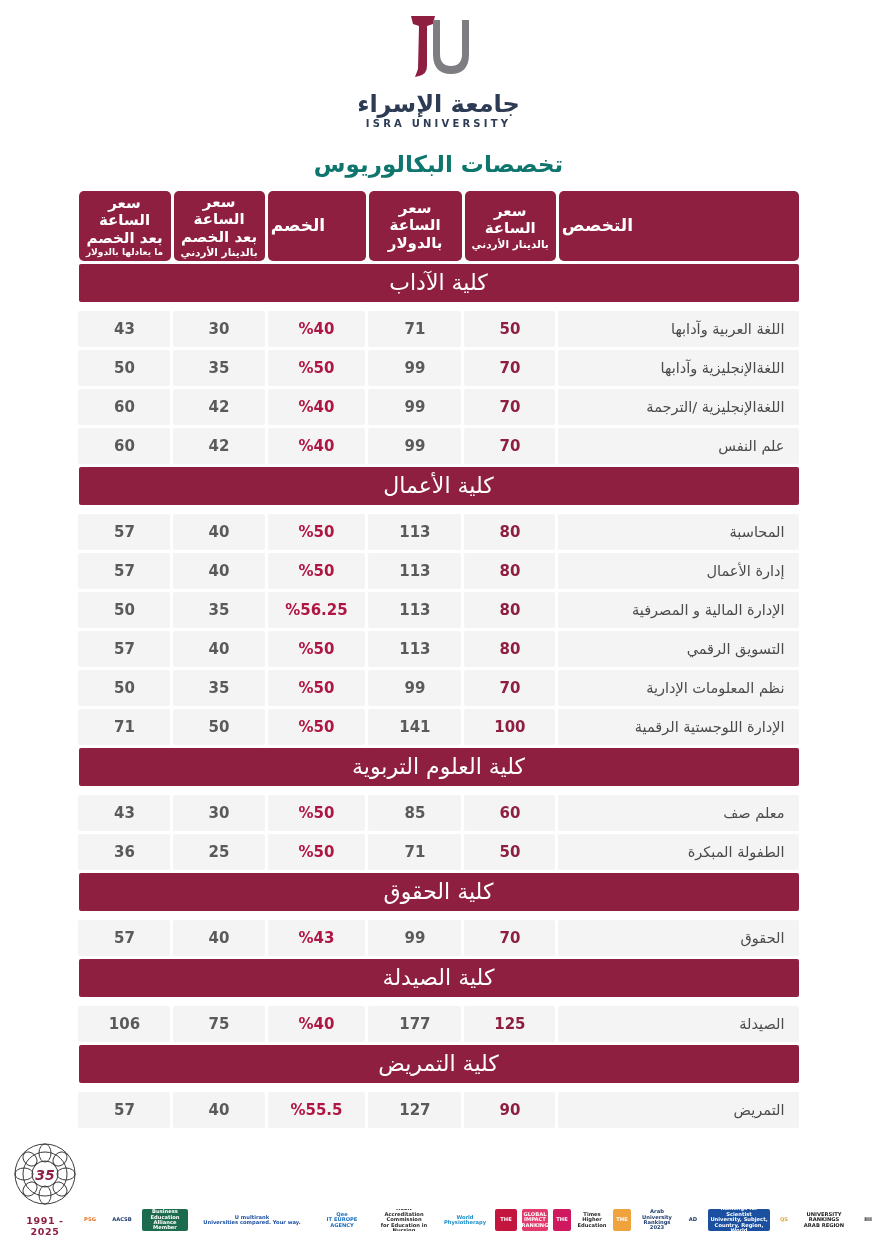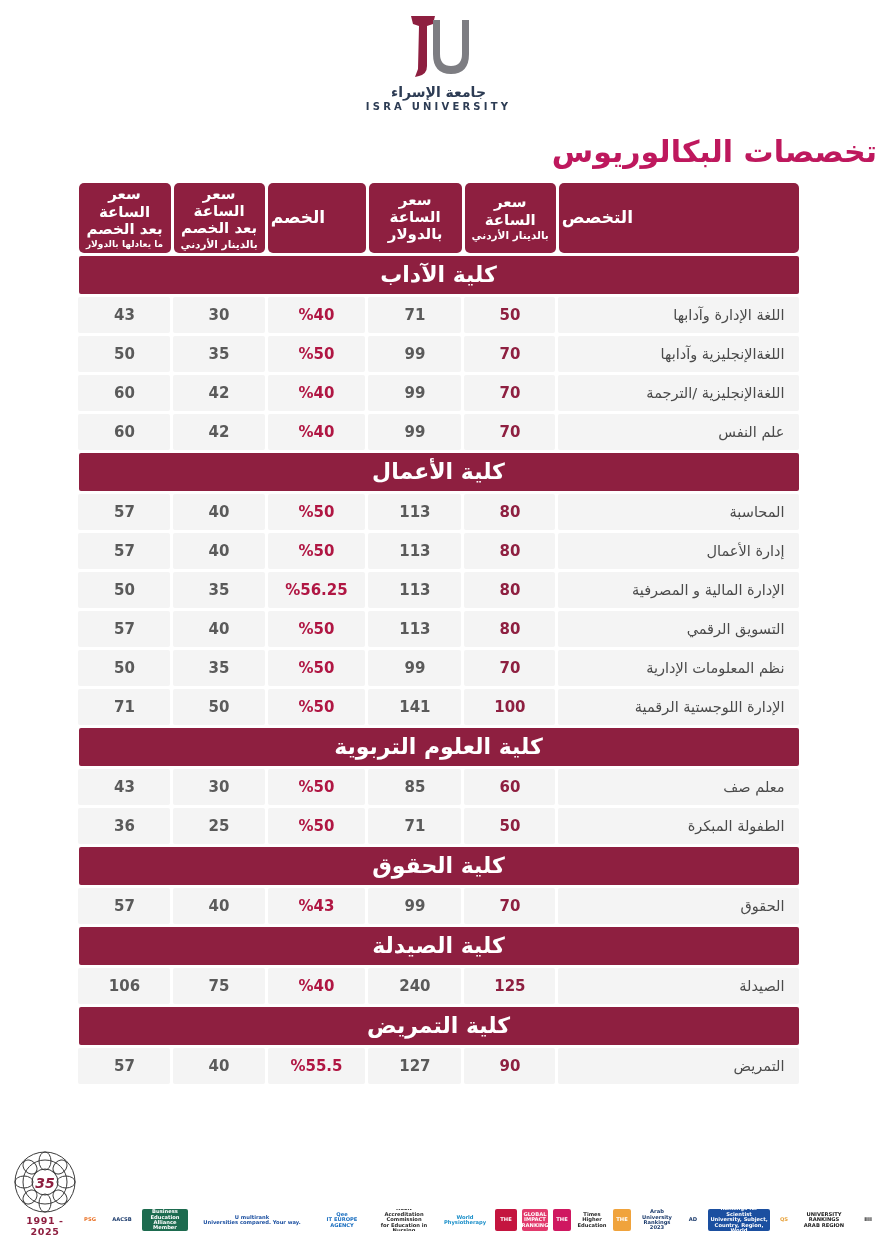--- a/index.html
+++ b/index.html
@@ -25,41 +25,41 @@
     flex-direction: column;
     align-items: center;
   }
   .logo-mark {
     width: 96px;
     height: 66px;
     position: relative;
   }
   .logo-mark svg { display: block; }
   .logo-ar {
-    margin-top: 5px;
-    font-size: 14px;
+    margin-top: 12px;
+    font-size: 24px;
     font-weight: bold;
     color: #2d3c54;
     letter-spacing: 0px;
     line-height: 1.05;
   }
   .logo-en {
     font-size: 10px;
     font-weight: bold;
     color: #2d3c54;
     letter-spacing: 3.2px;
     direction: ltr;
     margin-top: 1px;
   }
 
   
   .page-title {
-    text-align: right;
-    color: #be185d;
-    font-size: 30px;
+    text-align: center;
+    color: #0f766e;
+    font-size: 23px;
     font-weight: bold;
     margin-top: 22px;
     margin-bottom: 14px;
     letter-spacing: 0px;
   }
 
   
   .table-wrap {
     width: 720px;
     margin: 0 auto;
@@ -107,26 +107,26 @@
     line-height: 1.15;
     display: block;
   }
   .thead .sub.tiny { font-size: 9px; }
 
   
   .faculty-band {
     background: #8E1F40;
     color: #ffffff;
     font-size: 22px;
-    font-weight: bold;
+    font-weight: normal;
     text-align: center;
     height: 38px;
     line-height: 38px;
     width: 100%;
-    margin-bottom: 3px;
+    margin-bottom: 9px;
     border-radius: 2px;
   }
 
   
   .drow { margin-bottom: 3px; }
   .drow .cell {
     background: #f4f4f4;
     height: 36px;
     display: flex;
     align-items: center;
@@ -164,21 +164,21 @@
     width: 70px;
     text-align: center;
   }
   .anniversary .rosette { display:block; margin: 0 auto; }
   .anniversary .years {
     font-size: 9.5px;
     font-weight: bold;
     color: #8E1F40;
     letter-spacing: 0.6px;
     direction: ltr;
-    margin-top: 1px;
+    margin-top: 9px;
   }
 
   .accred-strip {
     position: absolute;
     left: 78px;
     bottom: 6px;
     right: 4px;
     height: 30px;
     display: flex;
     align-items: center;
@@ -246,21 +246,21 @@
     <div class="cell c-afterusd">
       <span>سعر الساعة</span>
       <span>بعد الخصم</span>
       <span class="sub tiny">ما يعادلها بالدولار</span>
     </div>
   </div>
 
   <div id="table-body">
       <div class="faculty-band">كلية الآداب</div>
       <div class="trow drow">
-        <div class="cell c-major major">اللغة الإدارة وآدابها</div>
+        <div class="cell c-major major">اللغة العربية وآدابها</div>
         <div class="cell c-jod accent">50</div>
         <div class="cell c-usd">71</div>
         <div class="cell c-disc disc">%40</div>
         <div class="cell c-afterjod">30</div>
         <div class="cell c-afterusd">43</div>
       </div>
       <div class="trow drow">
         <div class="cell c-major major">اللغةالإنجليزية وآدابها</div>
         <div class="cell c-jod accent">70</div>
         <div class="cell c-usd">99</div>
@@ -356,21 +356,21 @@
         <div class="cell c-jod accent">70</div>
         <div class="cell c-usd">99</div>
         <div class="cell c-disc disc">%43</div>
         <div class="cell c-afterjod">40</div>
         <div class="cell c-afterusd">57</div>
       </div>
       <div class="faculty-band">كلية الصيدلة</div>
       <div class="trow drow">
         <div class="cell c-major major">الصيدلة</div>
         <div class="cell c-jod accent">125</div>
-        <div class="cell c-usd">240</div>
+        <div class="cell c-usd">177</div>
         <div class="cell c-disc disc">%40</div>
         <div class="cell c-afterjod">75</div>
         <div class="cell c-afterusd">106</div>
       </div>
       <div class="faculty-band">كلية التمريض</div>
       <div class="trow drow">
         <div class="cell c-major major">التمريض</div>
         <div class="cell c-jod accent">90</div>
         <div class="cell c-usd">127</div>
         <div class="cell c-disc disc">%55.5</div>

